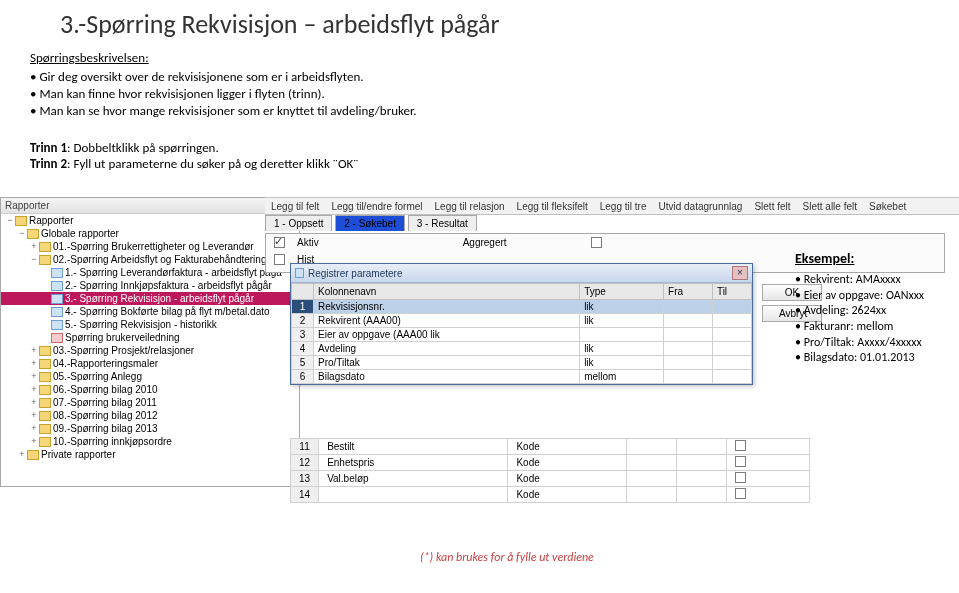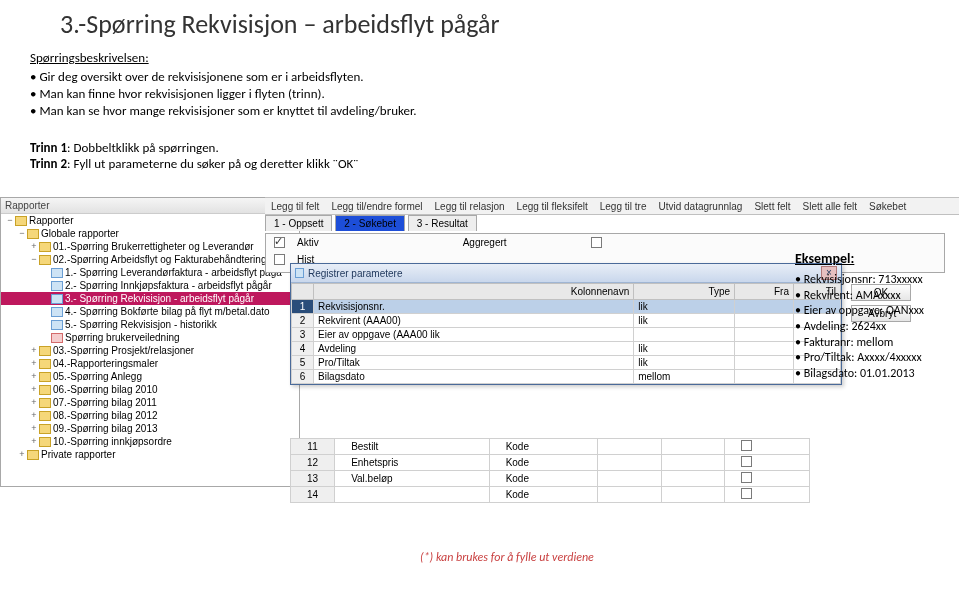--- a/index.html
+++ b/index.html
@@ -138,21 +138,21 @@
   }
   .chk.on::after {
     content:"✓"; position:absolute; left:-1px; top:-3px; font-size:11px; color:#333;
   }
 
   
   .dialog {
     position:absolute;
     left:290px;
     top:80px;
-    width:552px;
+    width:463px;
     border:1px solid #4a6a99;
     background:#a16207;
     font-size:10px;
     font-family: Tahoma, Arial, sans-serif;
     box-shadow: 2px 2px 4px rgba(0,0,0,0.2);
   }
   .dialog .titlebar {
     background:linear-gradient(#e8eef7,#c9d7ec);
     border-bottom:1px solid #9fb5d3;
     display:flex;
@@ -167,21 +167,21 @@
     border:1px solid #b07878;
     text-align:center;
     line-height:12px;
     font-size:10px;
   }
   .dialog table { width:100%; border-collapse:collapse; }
   .dialog th {
     background:#e8e8e8;
     border:1px solid #c0c0c0;
     padding:2px 4px;
-    text-align:right;
+    text-align:left;
     font-weight:normal;
   }
   .dialog td {
     border:1px solid #d0d0d0;
     padding:1px 4px;
     background:#fff;
     height:14px;
   }
   .dialog td.rownum { background:#efefef; width:22px; text-align:center; }
   .dialog tr.sel td { background:#bcd0e8; }
@@ -208,21 +208,21 @@
   .lower-rows {
     position:absolute;
     left:290px;
     top:255px;
     width:520px;
     font-size:10px;
     font-family: Tahoma, Arial, sans-serif;
   }
   .lower-rows table { width:100%; border-collapse:collapse; }
   .lower-rows td {
-    border:1px solid #d0d0d0; padding:1px 16px; background:#fff; height:14px;
+    border:1px solid #d0d0d0; padding:1px 8px; background:#fff; height:14px;
   }
   .lower-rows td.rownum { background:#efefef; width:22px; text-align:center; }
 
   
   .example {
     position:absolute;
     right:4px;
     top:250px;
     width:160px;
     font-size:12px;
@@ -500,21 +500,20 @@
           </tr>
     </tbody>
       </table>
   </div>
 
 </div>
 
 <div class="example">
   <div class="eh">Eksempel:</div>
   <ul>
-    <li>Rekvisisjonsnr: 713xxxxx</li>
     <li>Rekvirent: AMAxxxx</li>
     <li>Eier av oppgave: OANxxx</li>
     <li>Avdeling: 2624xx</li>
     <li>Fakturanr: mellom</li>
     <li>Pro/Tiltak: Axxxx/4xxxxx</li>
     <li>Bilagsdato: 01.01.2013</li>
   </ul>
 </div>
 
 <div class="footnote">(*) kan brukes for å fylle ut  verdiene</div>

